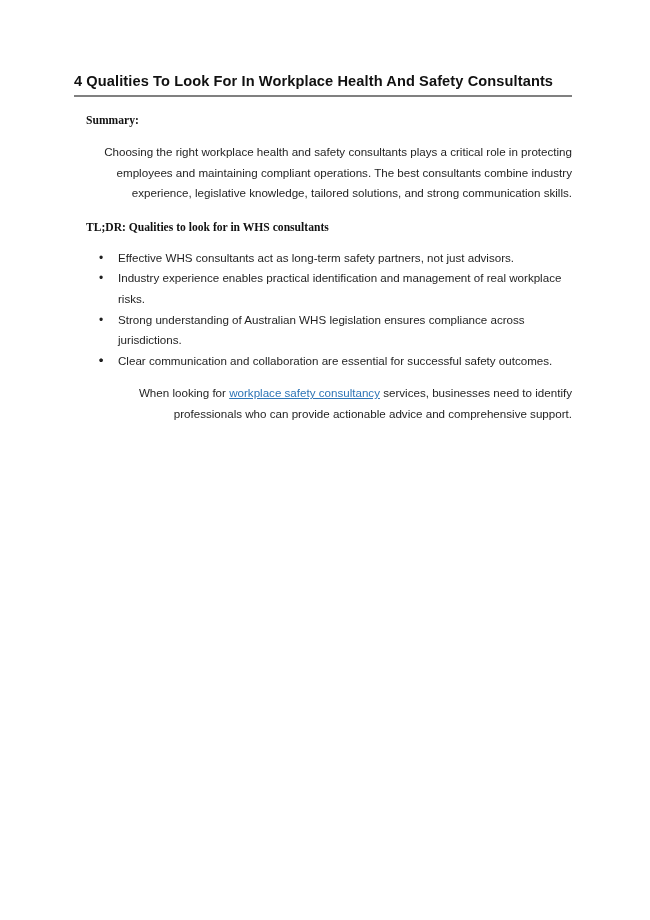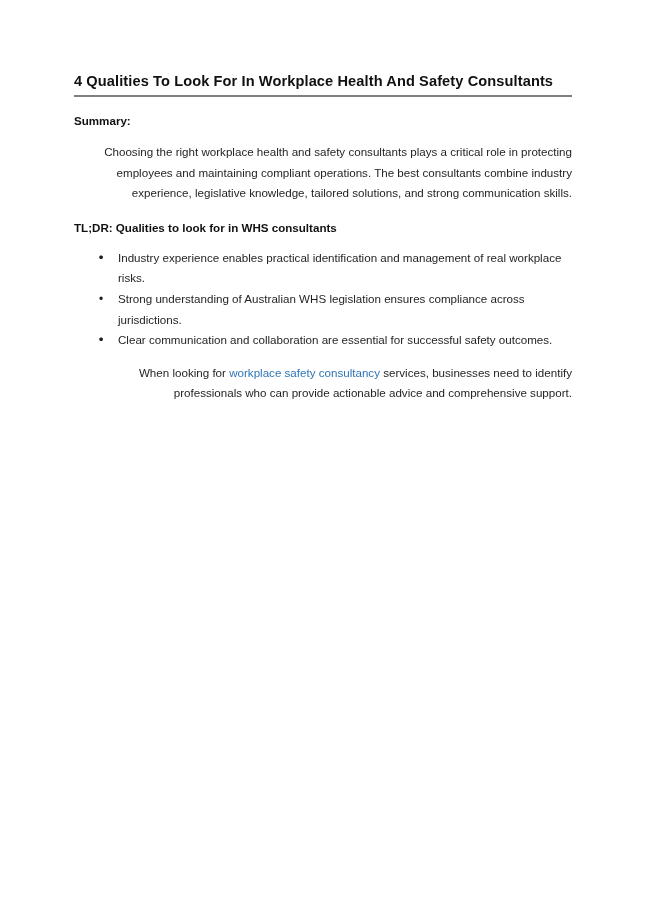--- a/index.html
+++ b/index.html
@@ -41,22 +41,23 @@
   .title-rule {
     height: 0;
     border-top: 2px solid #808080;
     margin: 5px 0 0 0;
     width: 498px;
   }
   .section-heading {
     font-size: 11.6px;
     font-weight: bold;
     color: #111111;
-    margin: 16px 0 0 0;
+    margin: 16px 0 0 12px;
     line-height: 1.45;
+    font-family: Liberation Serif, serif;
   }
   .para {
     font-size: 11.6px;
     font-weight: normal;
     color: #1f1f1f;
     margin: 12px 0 0 0;
     line-height: 1.78;
     text-align: right;
   }
   ul.bullets {
@@ -75,20 +76,21 @@
   ul.bullets li .bullet-dot {
     position: absolute;
     left: 25px;
     top: 0;
     font-size: 12px;
     line-height: 1.78;
     color: #1f1f1f;
   }
   a.inline-link {
     color: #2e75b6;
+    text-decoration: underline;
     cursor: pointer;
   }
 </style>
 </head>
 <body>
 
 <div class="page">
   <div class="content">
 
     <h1 class="doc-title">4 Qualities To Look For In Workplace Health And Safety Consultants</h1>
@@ -97,20 +99,21 @@
 
     <h2 class="section-heading">Summary:</h2>
 
     <p class="para">Choosing the right workplace health and safety consultants plays a critical role in protecting employees and maintaining compliant operations. The best consultants combine industry experience, legislative knowledge, tailored solutions, and strong communication skills.</p>
 
     <h2 class="section-heading">TL;DR: Qualities to look for in WHS consultants</h2>
 
     <ul class="bullets">
       <li>
         <span class="bullet-dot">•</span>
+        <span>Effective WHS consultants act as long-term safety partners, not just advisors.</span>
       </li>
       <li>
         <span class="bullet-dot">•</span>
         <span>Industry experience enables practical identification and management of real workplace risks.</span>
       </li>
       <li>
         <span class="bullet-dot">•</span>
         <span>Strong understanding of Australian WHS legislation ensures compliance across jurisdictions.</span>
       </li>
       <li>

